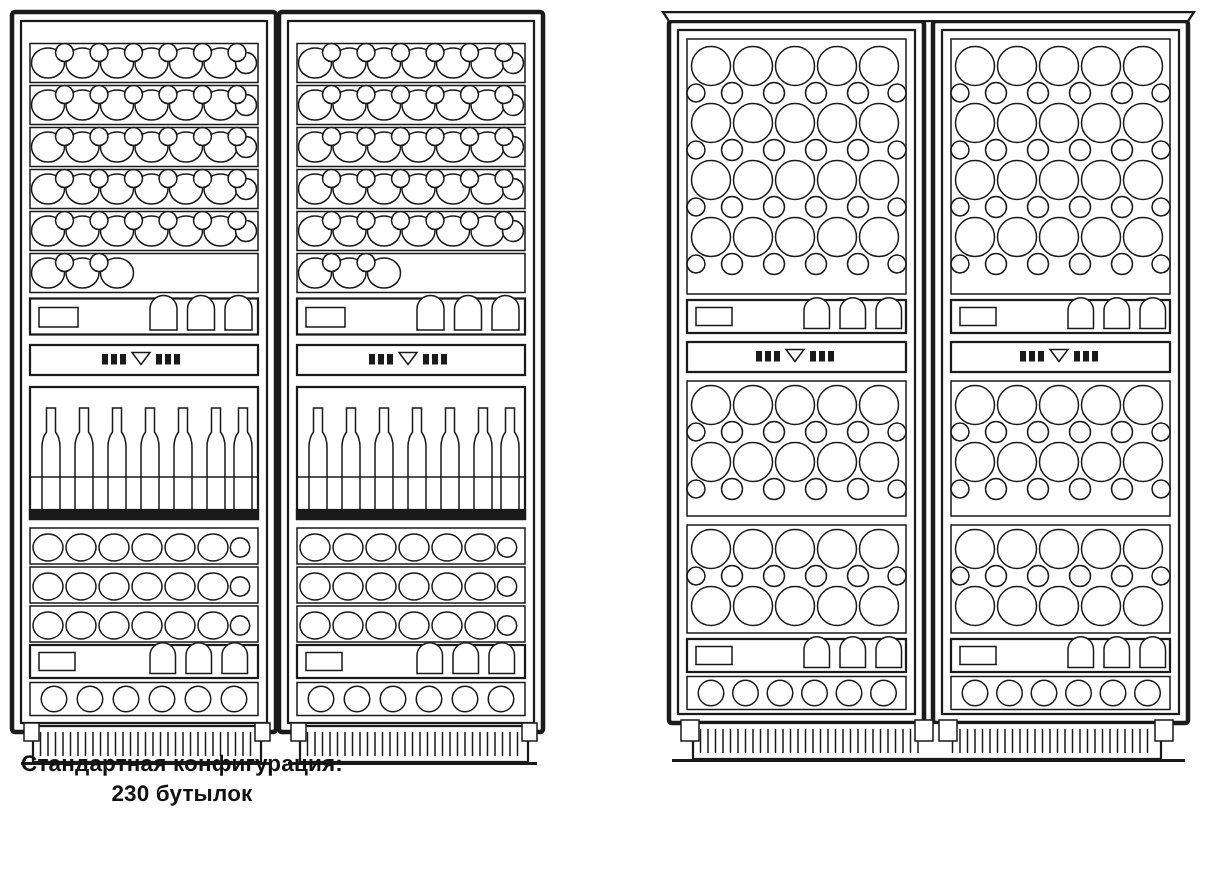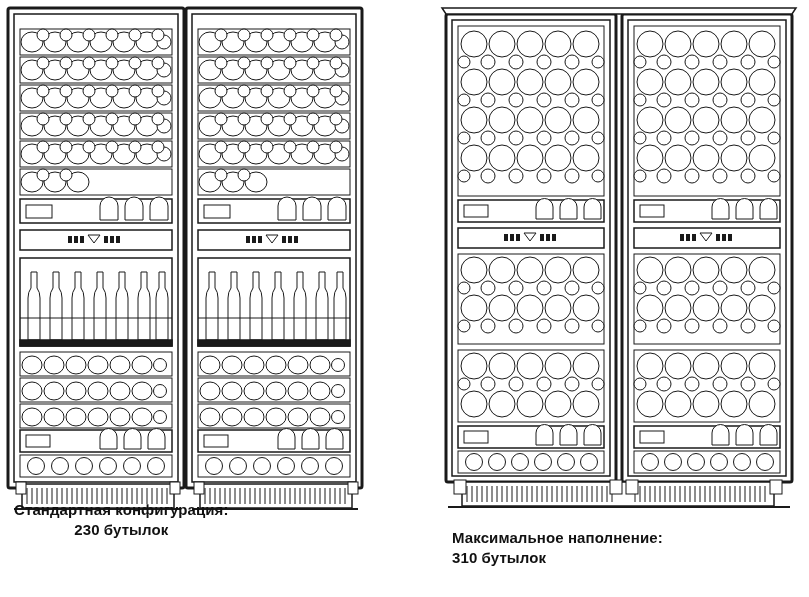--- a/index.html
+++ b/index.html
@@ -862,16 +862,14 @@
         <rect x="170" y="480" width="12" height="14" class="ln sw1 fillw"></rect>
         <rect x="186" y="480" width="12" height="14" class="ln sw1 fillw"></rect>
         <rect x="330" y="480" width="12" height="14" class="ln sw1 fillw"></rect>
         <line x1="8" y1="507" x2="350" y2="507" class="ln sw2"></line>
       </g>
     </svg>
   </div>
 
   <div class="caption caption-left">Стандартная конфигурация:
 230 бутылок</div>
-  <div class="caption caption-right">Максимальное наполнение:
-310 бутылок</div>
 
 </div>
 
 </body></html>

